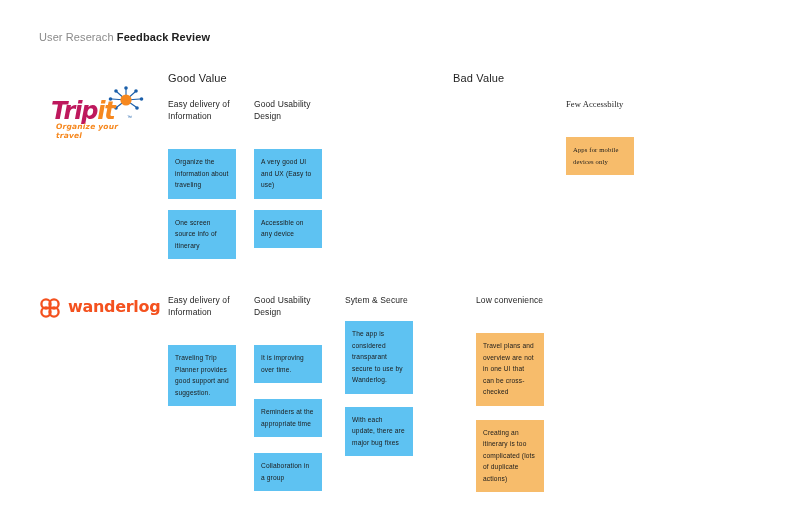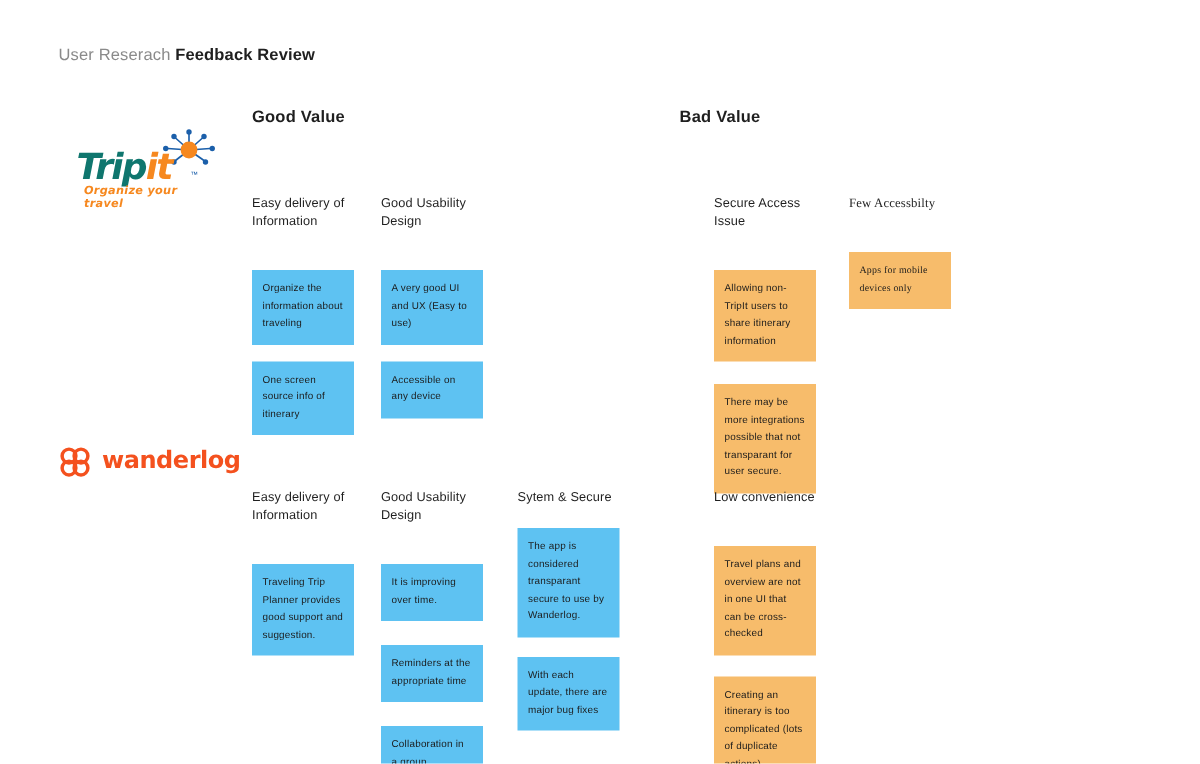--- a/index.html
+++ b/index.html
@@ -16,28 +16,28 @@
   
   .title-bar {
     position: absolute; left: 39px; top: 31px;
     font-size: 11px; letter-spacing: .1px; white-space: nowrap;
   }
   .title-light { color: #8a8a8a; }
   .title-bold  { color: #202020; font-weight: 700; }
 
   
   .section-title {
-    position: absolute; font-size: 11px; font-weight: 700; color: #1f1f1f;
+    position: absolute; font-size: 11px; font-weight: 400; color: #1f1f1f;
     letter-spacing: .15px; white-space: nowrap;
   }
   #good-value-title { left: 168px; top: 72px; }
   #bad-value-title  { left: 453px; top: 72px; }
 
   
-  .column { position: absolute; width: 78px; margin-top: 31px; }
+  .column { position: absolute; width: 78px; }
   .column-label {
     font-size: 8.5px; line-height: 12px; color: #1f1f1f;
     letter-spacing: .1px; margin-bottom: 0;
     width: 76px;
   }
   .cards { position: relative; }
   .card {
     width: 68px; padding: 7px 7px 8px 7px;
     font-size: 6.6px; line-height: 11.5px;
     color: #1b1b1b; letter-spacing: .15px;
@@ -55,21 +55,21 @@
   
   .logo-tripit {
     position: absolute; left: 49px; top: 88px; width: 95px; height: 46px;
   }
   .tripit-word {
     position: absolute; left: 2px; top: 11px;
     font-family: "DejaVu Sans", sans-serif;
     font-size: 24px; font-weight: 700; font-style: italic;
     letter-spacing: -1.2px; line-height: 24px;
   }
-  .tripit-blue { color: #0f766e; }
+  .tripit-blue { color: #be185d; }
   .tripit-orange { color: #F6881F; }
   .tripit-tm {
     position: absolute; left: 78px; top: 26px;
     font-size: 5px; color: #1B5FAA;
   }
   .tripit-tagline {
     position: absolute; left: 7px; top: 34px;
     font-size: 7.5px; font-style: italic; font-weight: 700;
     color: #F6881F; letter-spacing: .2px;
     font-family: "DejaVu Sans", sans-serif;
@@ -151,27 +151,20 @@
   </div>
 
   <div class="column row1" style="left:254px;">
     <div class="column-label">Good Usability Design</div>
     <div class="cards cards-offset-2">
       <div class="card blue">A very good UI and UX (Easy to use)</div>
       <div class="card blue">Accessible on any device</div>
     </div>
   </div>
 
-  <div class="column row1" style="left:476px;">
-    <div class="column-label">Secure Access Issue</div>
-    <div class="cards cards-offset-2">
-      <div class="card orange">Allowing non-TripIt users to share itinerary information</div>
-      <div class="card orange" style="margin-top:15px;">There may be more integrations possible that not transparant for user secure.</div>
-    </div>
-  </div>
 
   <div class="column row1" style="left:566px;font-family:Liberation Serif, serif;">
     <div class="column-label">Few Accessbilty</div>
     <div class="cards cards-offset-2">
       <div class="card orange">Apps for mobile devices only</div>
     </div>
   </div>
 
 
   <div class="column row2" style="left:168px;">

